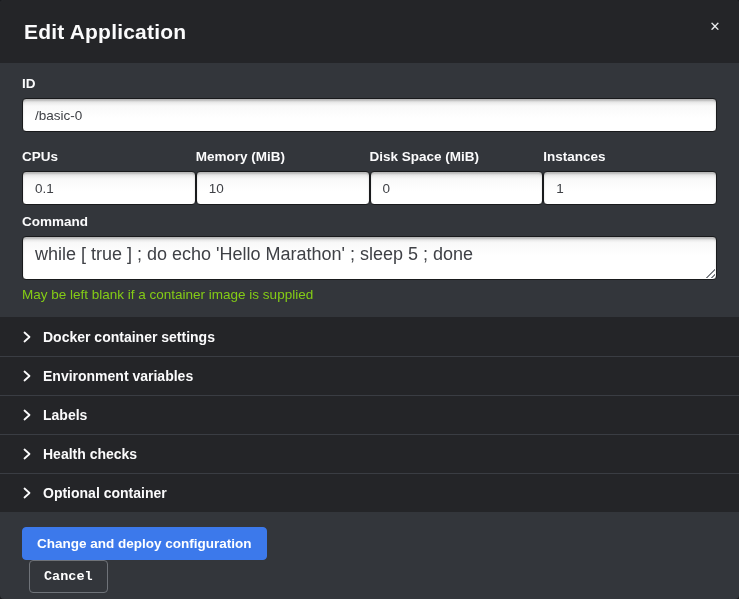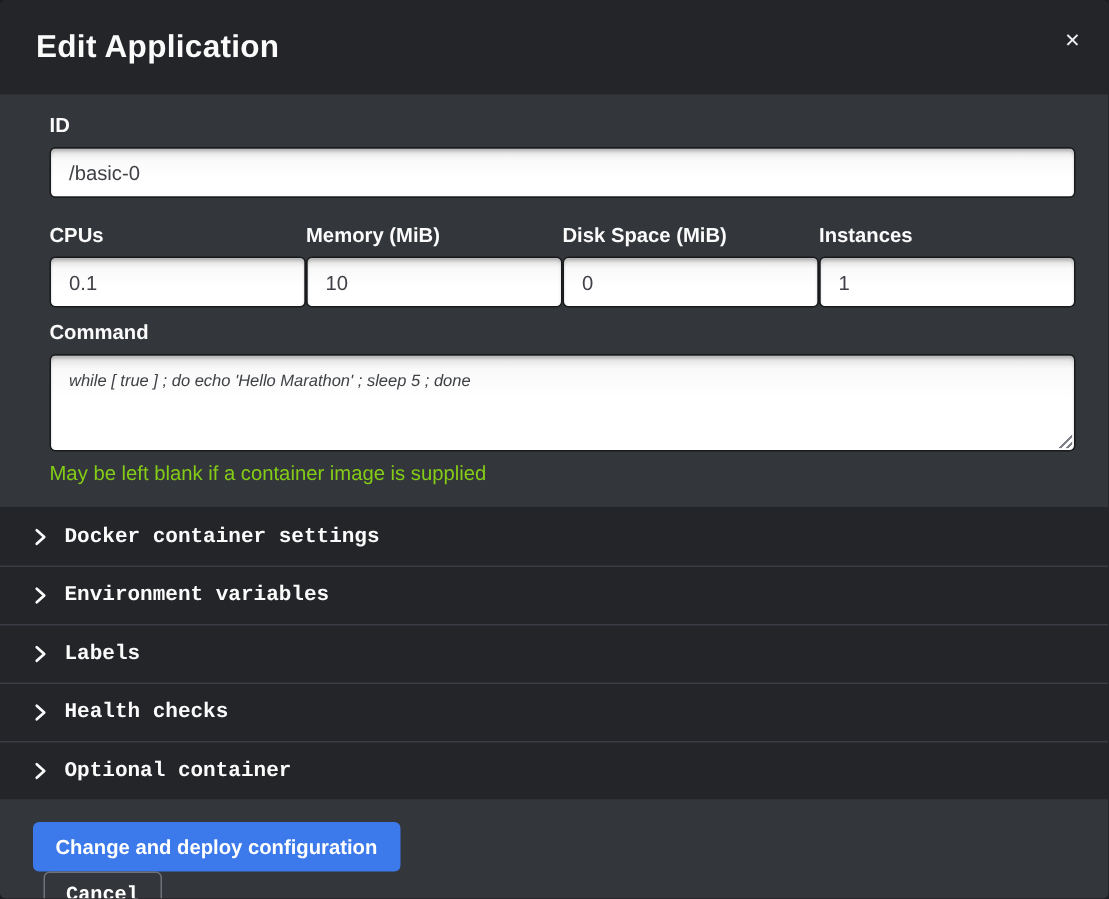--- a/index.html
+++ b/index.html
@@ -43,21 +43,21 @@
     font-size: 13px;
     line-height: 20px;
     text-align: center;
     cursor: pointer;
     padding: 0;
   }
 
   
   .modal-body {
     background: #33363b;
-    padding: 13px 22px 15px 33px;
+    padding: 13px 22px 15px 22px;
   }
   .field-label {
     display: block;
     font-size: 13.5px;
     font-weight: 700;
     color: #fbfbfc;
     margin: 9px 0 7px 0;
   }
   .text-input {
     width: 100%;
@@ -74,33 +74,32 @@
   }
   .grid-row {
     display: grid;
     grid-template-columns: repeat(4, 1fr);
     margin-top: 8px;
   }
   .textarea-wrap { position: relative; }
   .command-textarea {
     display: block;
     width: 100%;
-    height: 65px;
+    height: 44px;
     border: 1px solid #191a1c;
     border-radius: 4px;
     background: linear-gradient(to bottom, #dcdcdc 0%, #f9f9f9 14%, #ffffff 45%);
     box-shadow: inset 0 2px 2px rgba(0,0,0,0.18);
     color: #3f4146;
     font-family: "Liberation Sans", "DejaVu Sans", sans-serif;
-    font-size: 11px;
+    font-size: 18px;
     line-height: 18px;
     padding: 8px 12px;
     resize: none;
     outline: none;
-    font-style: italic;
   }
   .resize-handle {
     position: absolute;
     right: 2px;
     bottom: 2px;
     width: 11px;
     height: 11px;
     background: repeating-linear-gradient(135deg,
       transparent 0px, transparent 2px,
       #7d8086 2px, #7d8086 3.4px);
@@ -128,21 +127,20 @@
     height: 12px;
     margin-right: 11px;
     display: inline-flex;
     align-items: center;
     flex: 0 0 auto;
   }
   .accordion-label {
     font-size: 14px;
     font-weight: 700;
     color: #fbfbfc;
-    font-family: Liberation Mono, monospace;
   }
 
   
   .modal-footer {
     background: #33363b;
     height: 68px;
     padding: 15px 22px;
     display: flex;
     align-items: flex-start;
     flex-direction: column;

